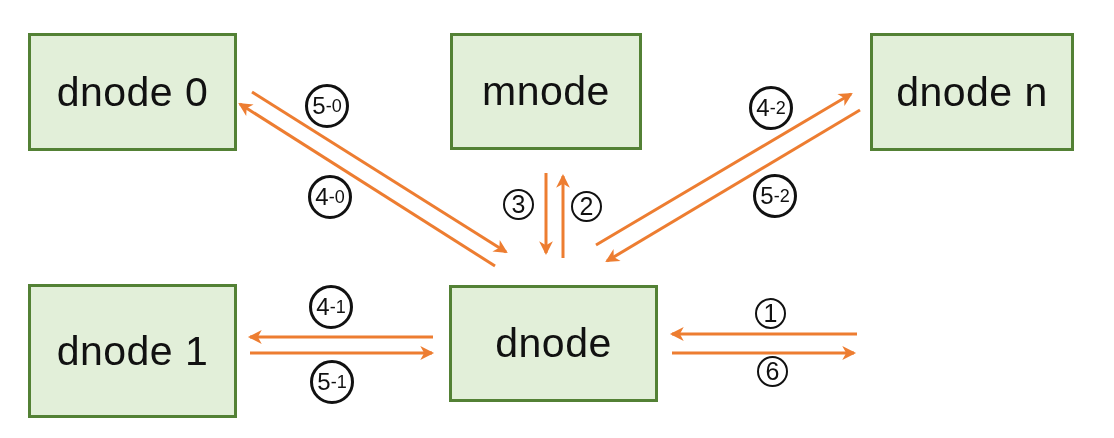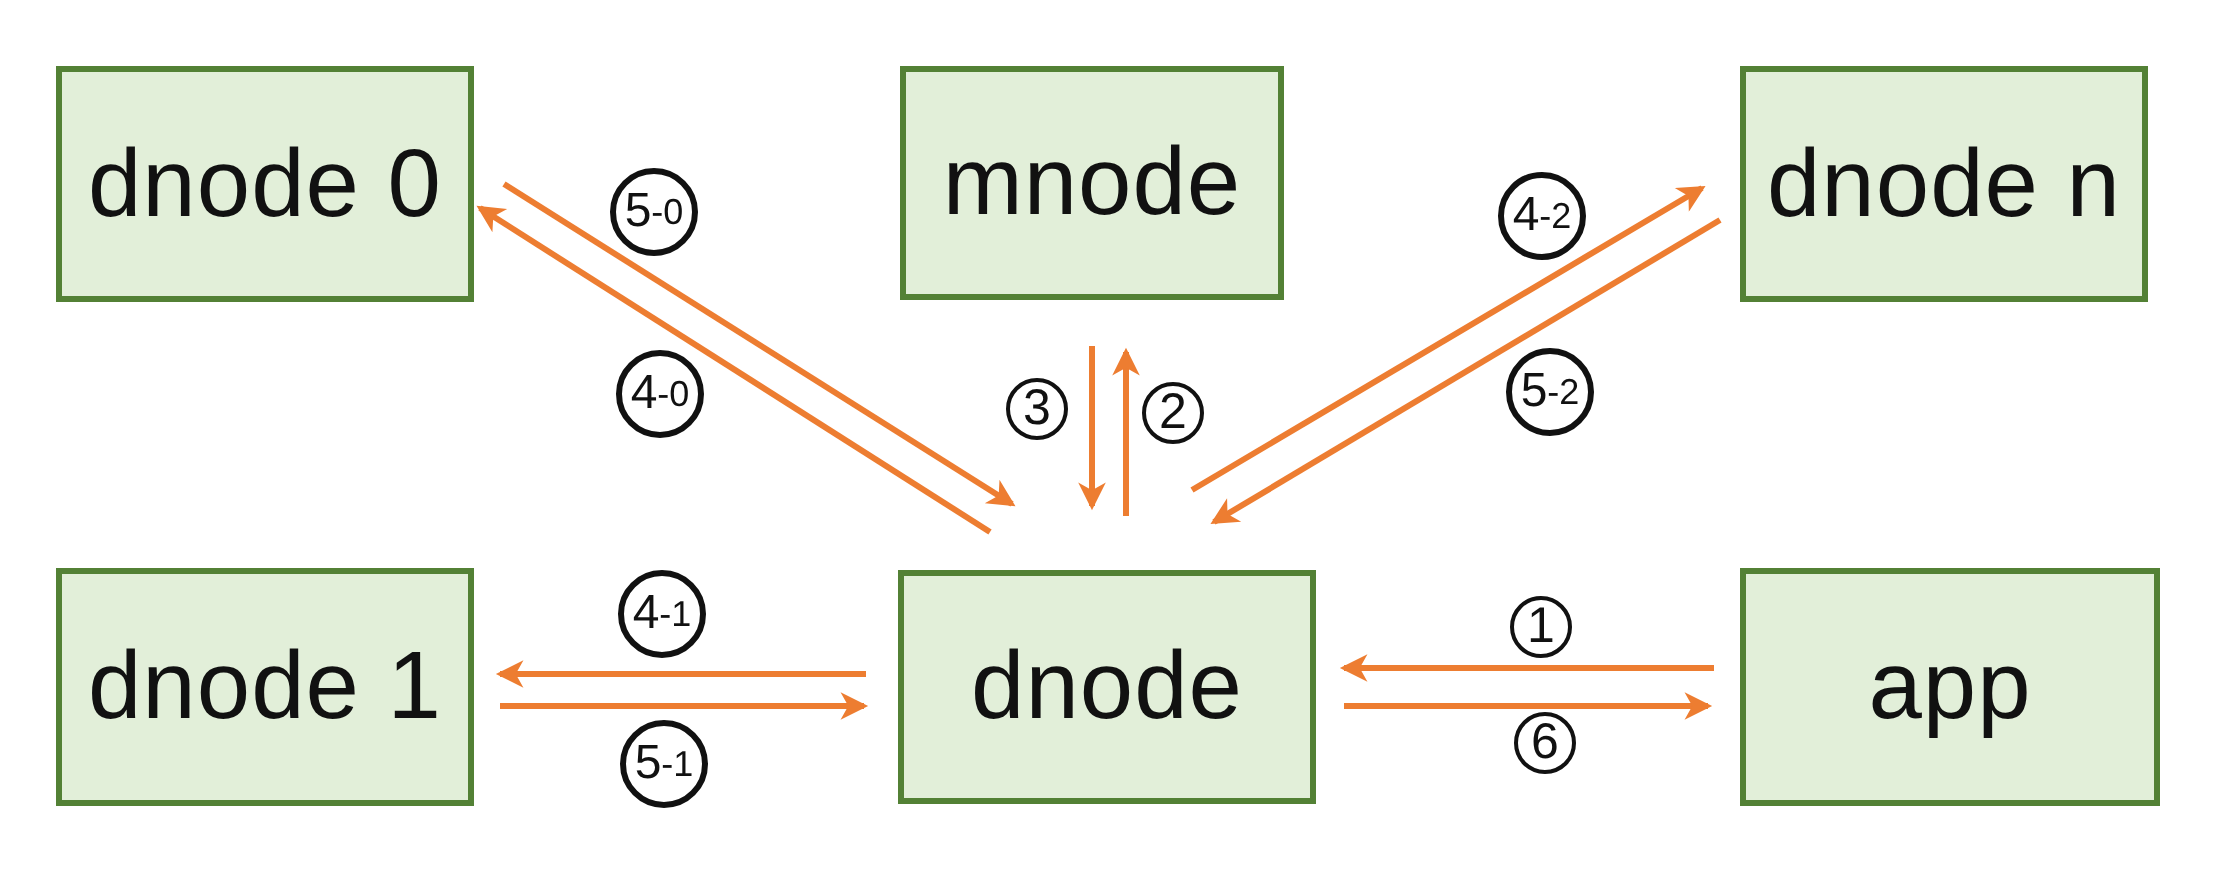--- a/index.html
+++ b/index.html
@@ -27,21 +27,21 @@
     stroke-width: 3;
   }
   .node {
     position: absolute;
     box-sizing: border-box;
     background: #E2EFD9;
     border: 3px solid #538135;
     display: flex;
     align-items: center;
     justify-content: center;
-    font-size: 48px;
+    font-size: 41px;
     color: #111111;
     letter-spacing: 0.5px;
   }
   .badge {
     position: absolute;
     box-sizing: border-box;
     background: #ffffff;
     border: 3px solid #111111;
     border-radius: 50%;
     display: flex;
@@ -88,28 +88,25 @@
 
   <div class="node" style="left:28px;  top:33px;  width:209px; height:118px">
     <span>dnode 0</span>
   </div>
   <div class="node" style="left:450px; top:33px;  width:192px; height:117px">
     <span>mnode</span>
   </div>
   <div class="node" style="left:870px; top:33px;  width:204px; height:118px">
     <span>dnode n</span>
   </div>
-  <div class="node" style="left:28px;  top:284px; width:209px; height:119px">
+  <div class="node" style="left:28px;  top:284px; width:209px; height:134px">
     <span>dnode 1</span>
   </div>
   <div class="node" style="left:449px; top:285px; width:209px; height:117px">
     <span>dnode</span>
-  </div>
-  <div class="node" style="left:870px; top:284px; width:210px; height:119px">
-    <span>app</span>
   </div>
 
   <div class="badge badge-lg" style="left:305px; top:84px">
     <span class="b-main">5</span>
       <span class="b-suf">-0</span>
   </div>
   <div class="badge badge-lg" style="left:308px; top:175px">
     <span class="b-main">4</span>
       <span class="b-suf">-0</span>
   </div>

